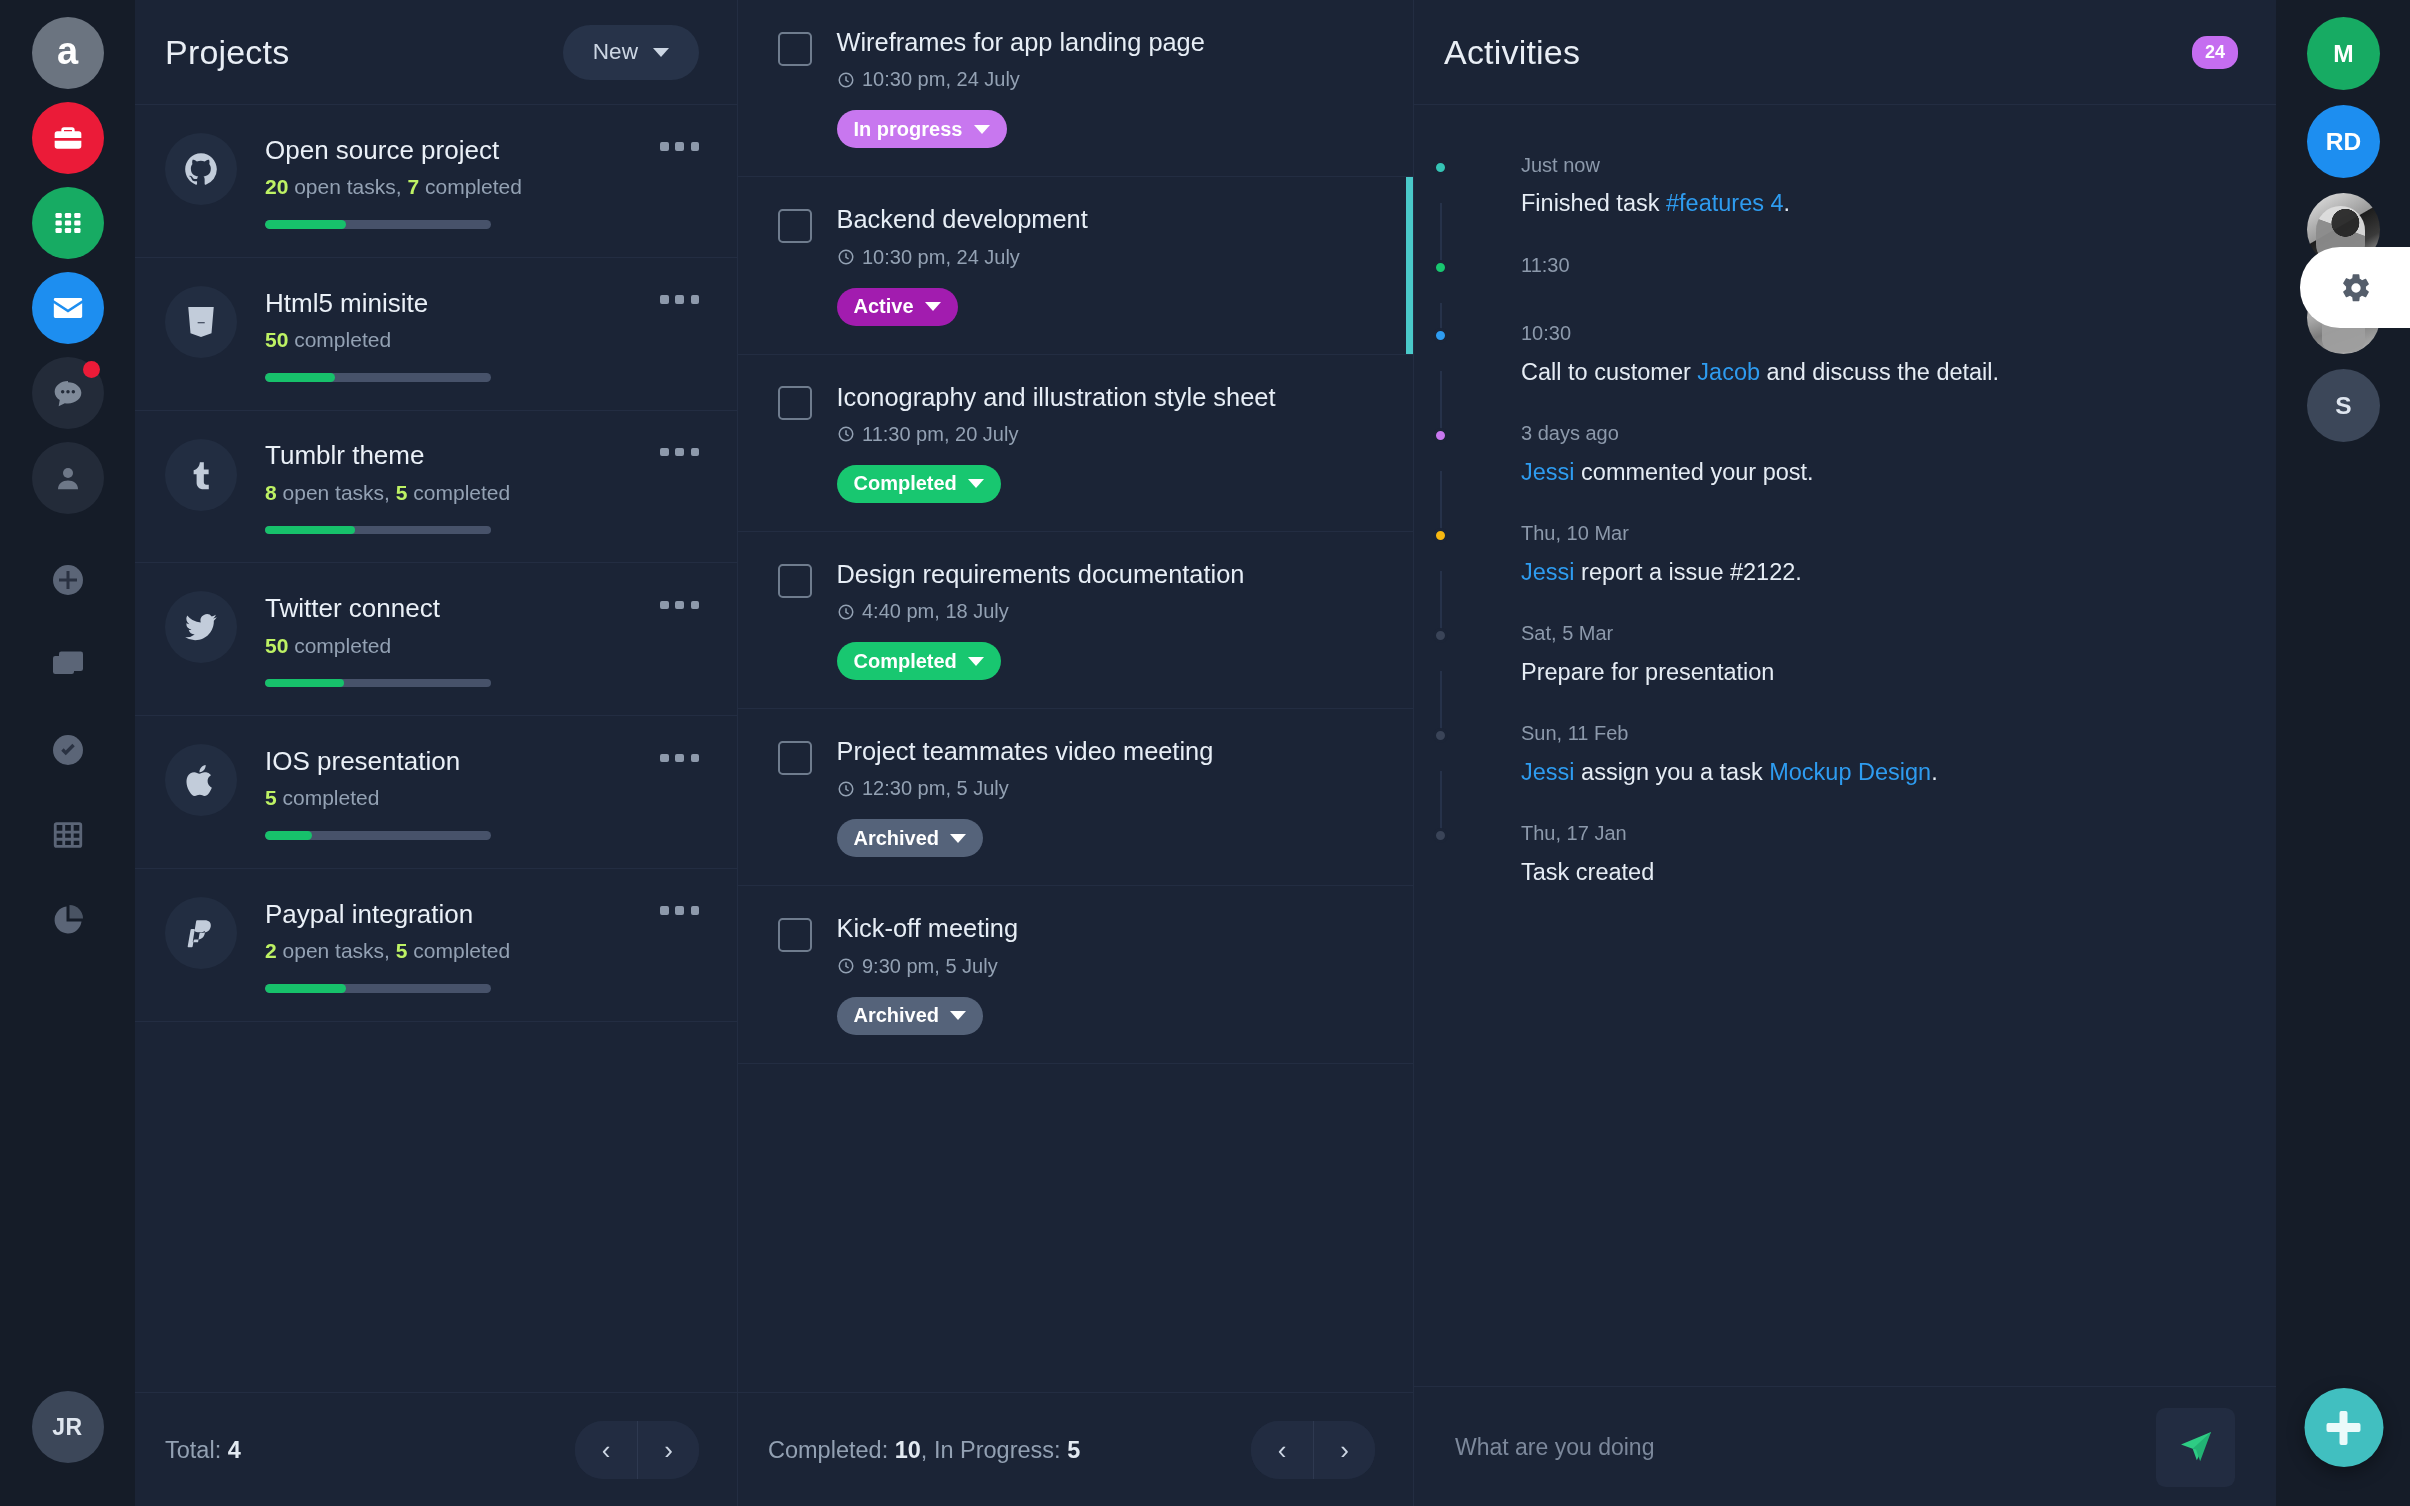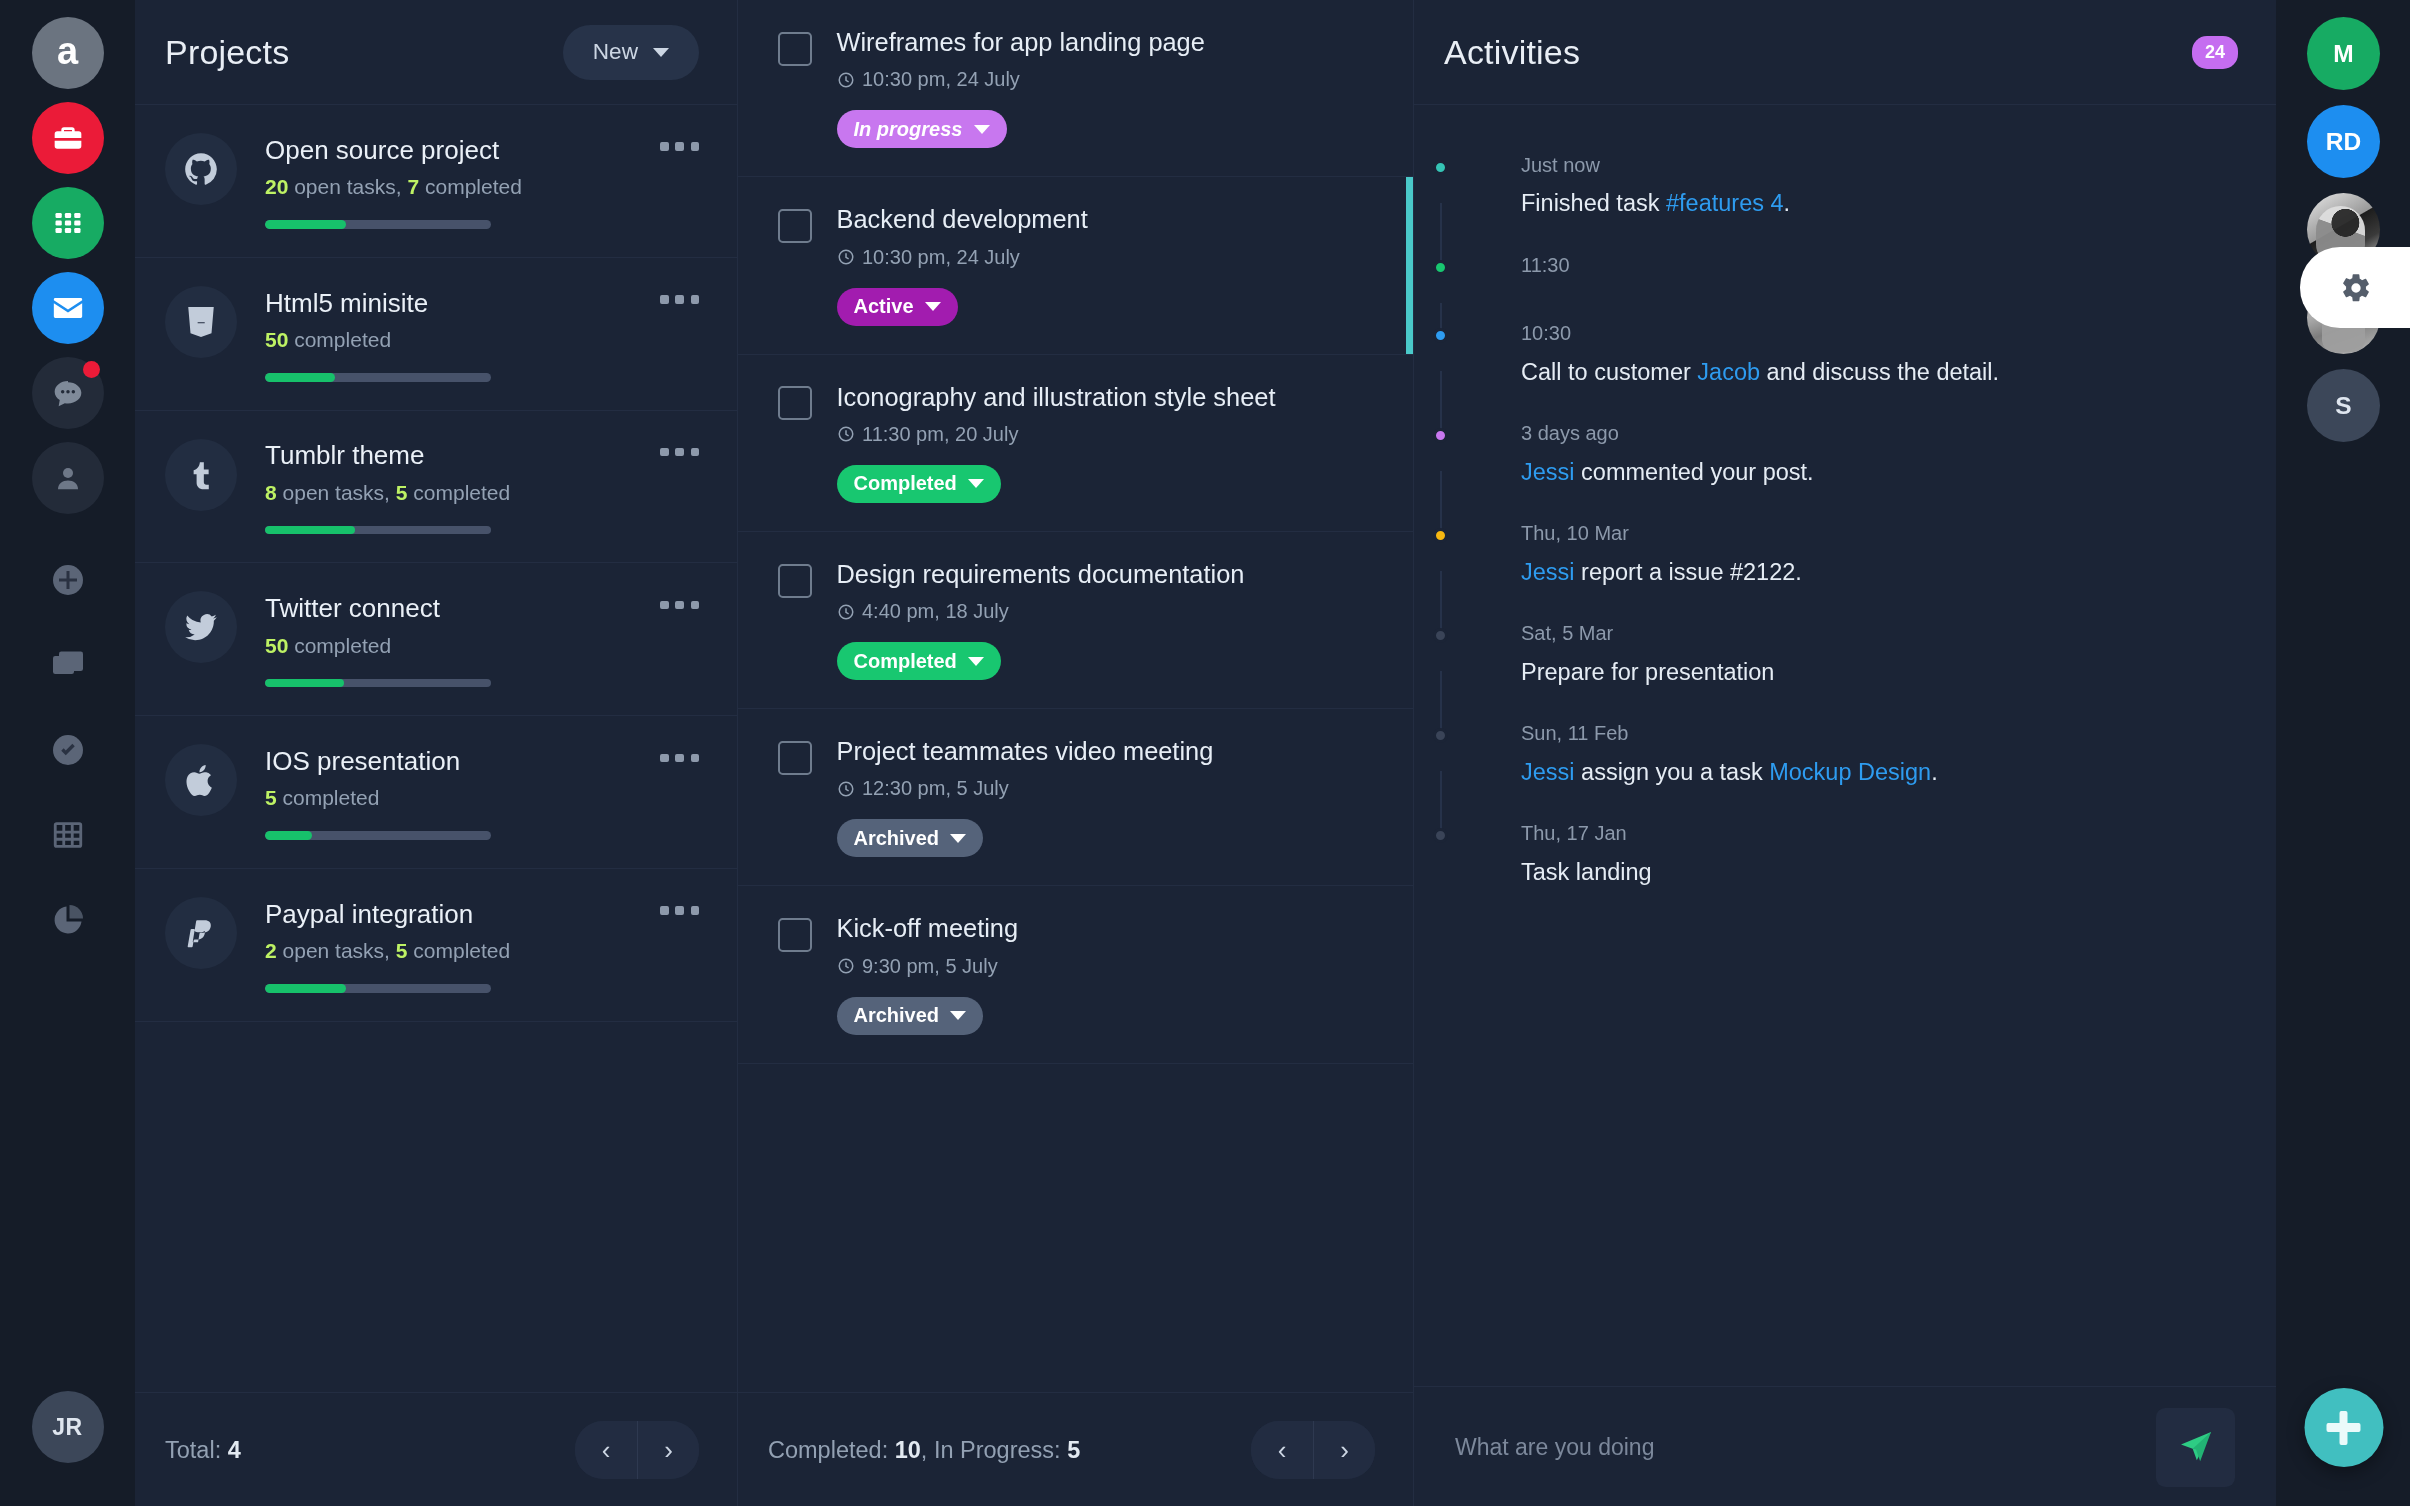--- a/index.html
+++ b/index.html
@@ -145,21 +145,21 @@
     font-size: 20px; color: #93a1b3; display: flex; align-items: center; gap: 7.5px;
     margin-bottom: 19px;
   }
   .clock { width: 18px; height: 18px; flex: 0 0 18px; }
   .badge {
     display: inline-flex; align-items: center; gap: 11.3px;
     border-radius: 21px; padding: 7.5px 17px;
     font-size: 20px; font-weight: 700; color: #ffffff;
     cursor: pointer;
   }
-  .badge.inprogress { background: #c877ef; font-style: italic; }
+  .badge.inprogress { background: #c877ef; }
   .badge.active { background: #a21caf; }
   .badge.completed { background: #18c770; }
   .badge.archived { background: #55637a; }
 
   
   .act-body { flex: 1 1 auto; padding: 49px 0 0 0; position: relative; overflow: hidden; }
   .timeline { position: relative; padding-left: 0; }
   .timeline::before {
     content: ""; position: absolute; left: 1481px; top: 7.5px; bottom: 0; width: 0;
   }
@@ -618,21 +618,21 @@
             <div class="act-text"><span>Prepare for presentation</span></div>
           </div>
           <div class="act-item">
             <span class="act-bullet" style="background:#3a4458"></span>
             <div class="act-time">Sun, 11 Feb</div>
             <div class="act-text"><a>Jessi</a><span> assign you a task </span><a>Mockup Design</a><span>.</span></div>
           </div>
           <div class="act-item">
             <span class="act-bullet" style="background:#3a4458"></span>
             <div class="act-time">Thu, 17 Jan</div>
-            <div class="act-text"><span>Task landing</span></div>
+            <div class="act-text"><span>Task created</span></div>
           </div>
         </div>
     </div>
     <div class="act-foot">
       <input class="act-input" type="text" placeholder="What are you doing" style="">
       <button class="send-btn">
         <svg width="40" height="40" viewBox="0 0 24 24">
             <path d="M21 3 3 10.5l7 2.5 2.5 7L21 3z" fill="#2ecc84"></path>
             <path d="M10 13 21 3l-6.5 17.5L12 13.5 10 13z" fill="#22b374"></path>
           </svg>

